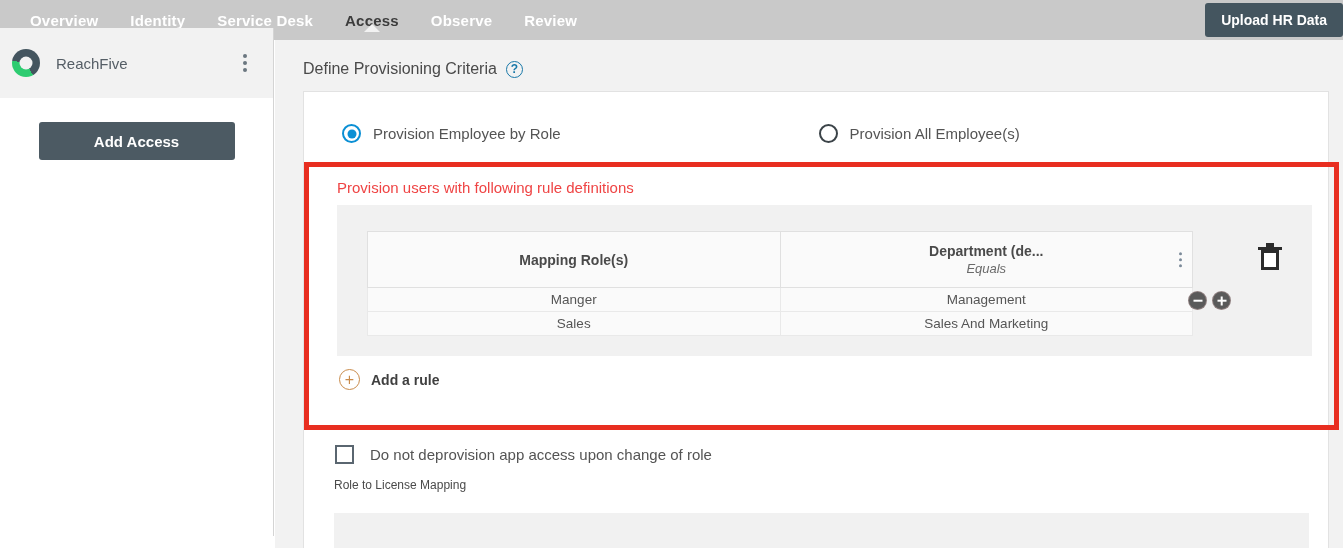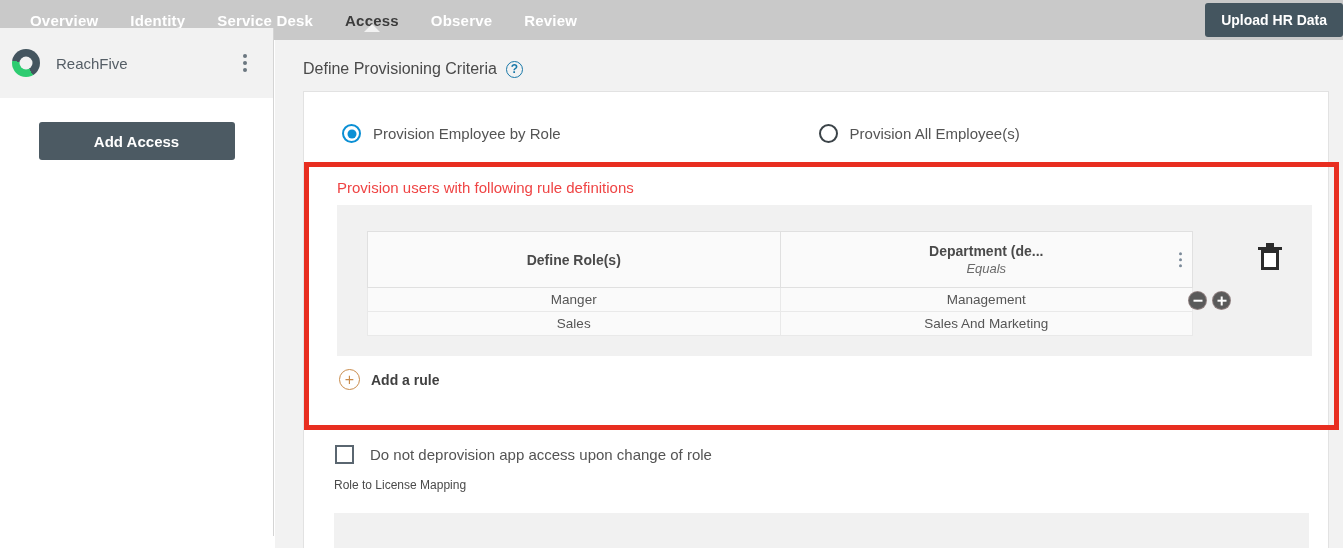--- a/index.html
+++ b/index.html
@@ -384,21 +384,21 @@
     <div class="rule-region">
 
       <div class="rule-heading">Provision users with following rule definitions</div>
 
       <div class="rule-box">
 
         <table class="rules">
           <thead>
             <tr>
               <th style="width:50%">
-                <span class="col-main">Define Role(s)</span>
+                <span class="col-main">Mapping Role(s)</span>
               </th>
               <th style="width:50%">
                 <span class="col-main">Department (de...</span>
                 <span class="col-sub">Equals</span>
                 <span class="th-kebab">
                     <i></i>
                     <i></i>
                     <i></i>
                   </span>
               </th>

